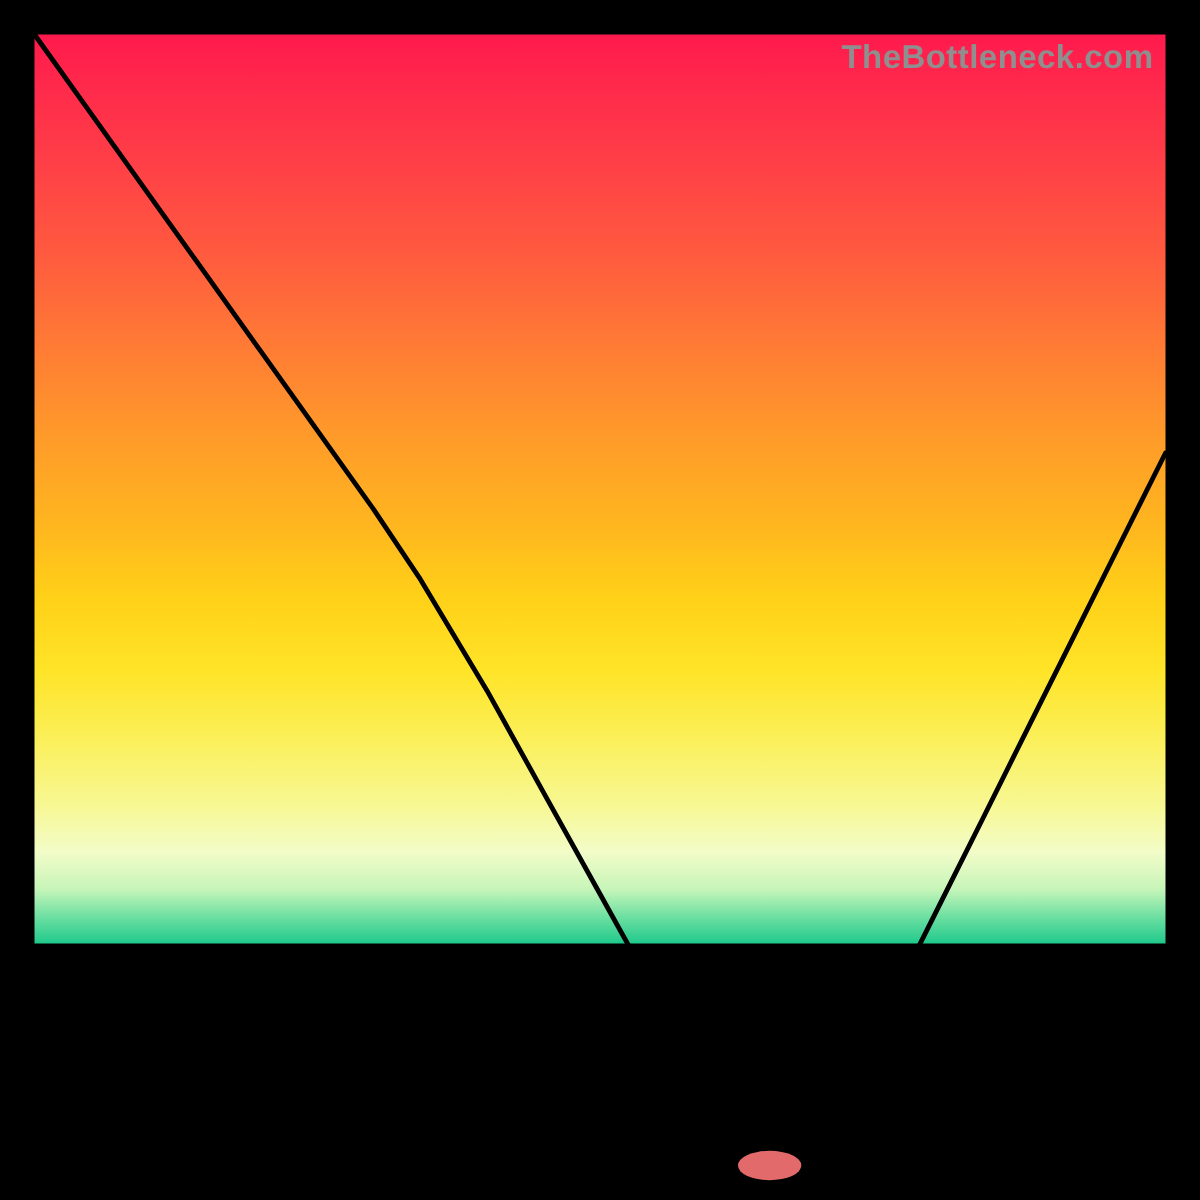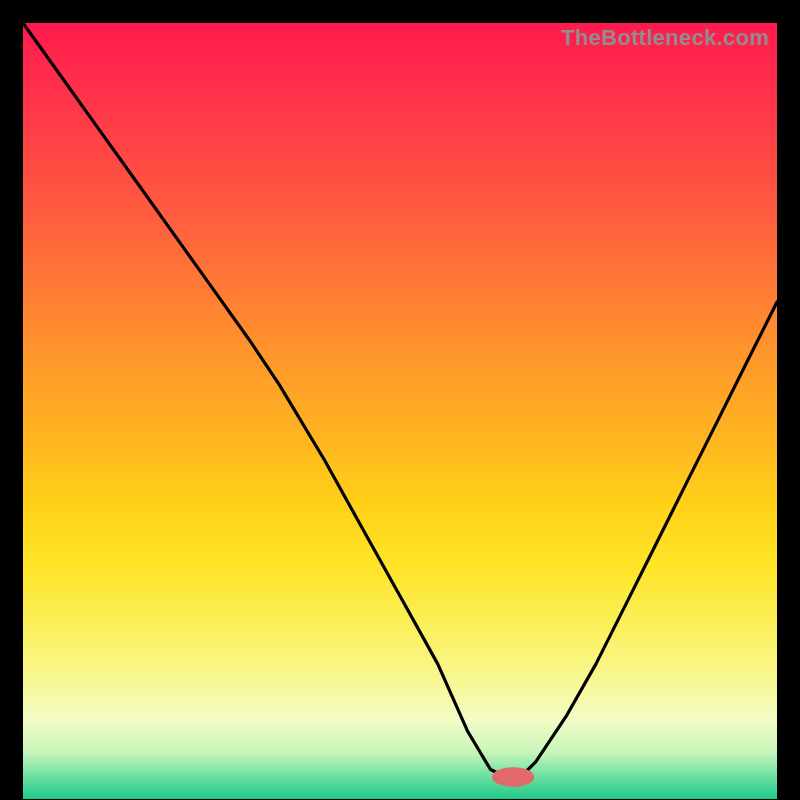--- a/index.html
+++ b/index.html
@@ -15,21 +15,21 @@
     position: relative;
     width: 800px;
     height: 800px;
     background: #000;
   }
   .plot-area {
     position: absolute;
     left: 23px;
     top: 23px;
     width: 754px;
-    height: 776px;
+    height: 606px;
     
     background: linear-gradient(to bottom,
       #ff1a4d 0%,
       #ff2a4b 6%,
       #ff3f47 14%,
       #ff5a3f 24%,
       #ff7a35 34%,
       #ff9a2a 44%,
       #ffb61f 54%,
       #ffd118 62%,

